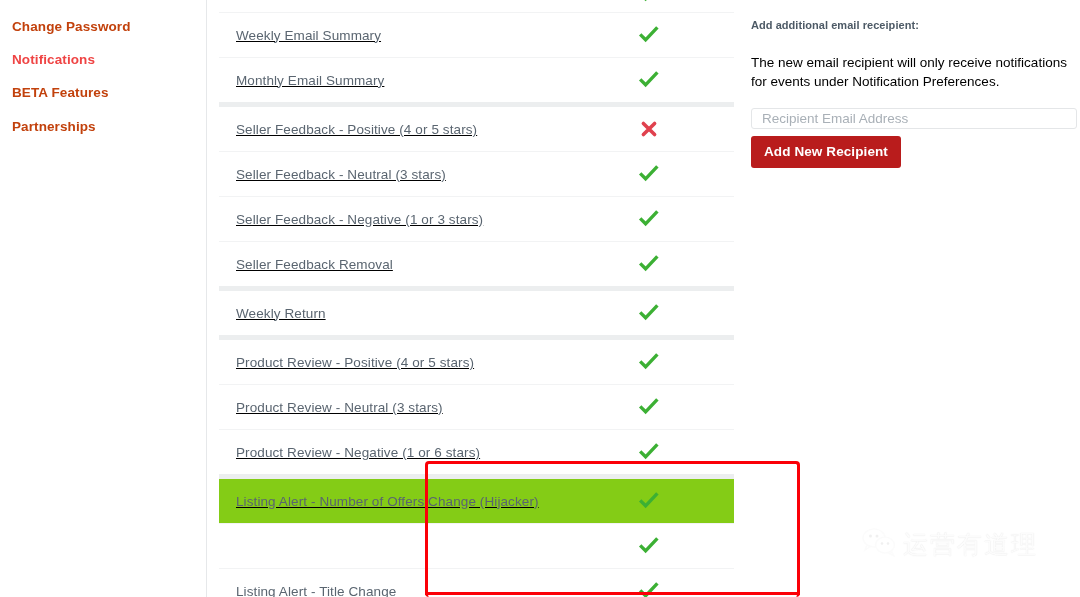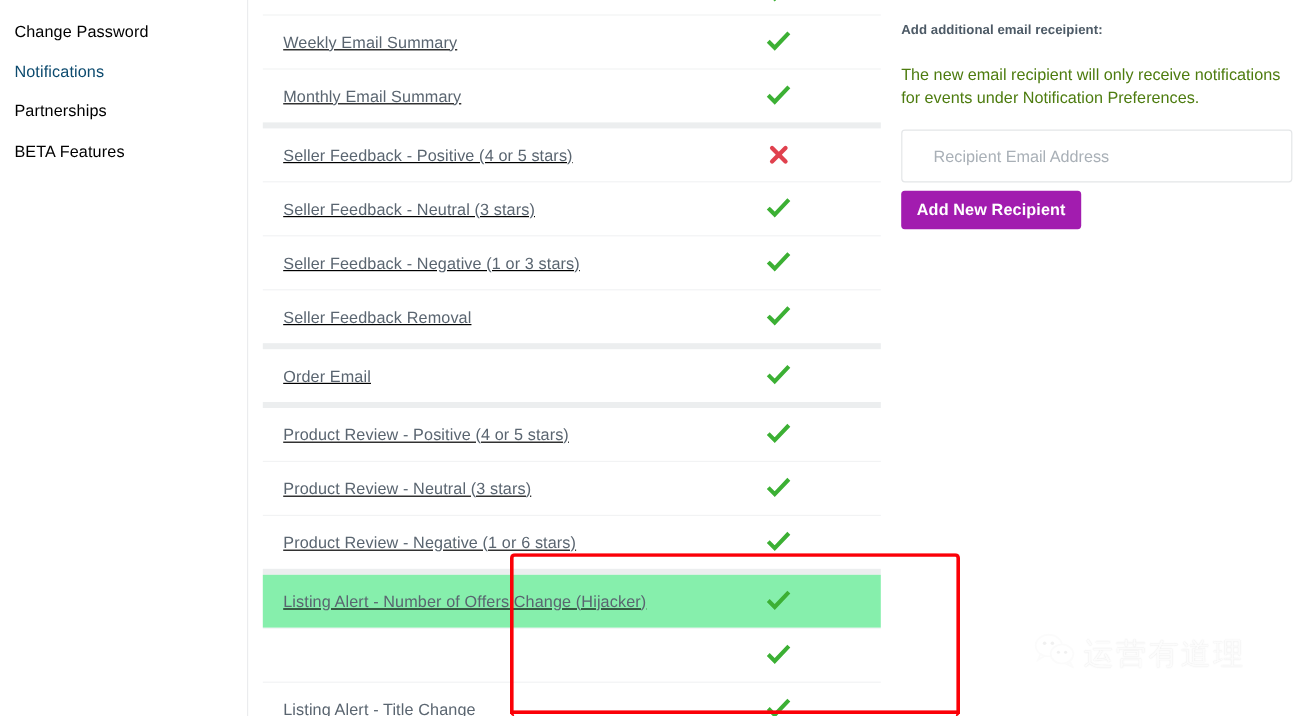--- a/index.html
+++ b/index.html
@@ -25,33 +25,34 @@
     width: 207px;
     flex: 0 0 207px;
     padding: 0 0 0 12px;
     border-right: 1px solid #e6e8ea;
     background: #ffffff;
     position: relative;
   }
   .side-item {
     font-size: 13.5px;
     line-height: 16px;
-    color: #000000;
+    color: #c2410c;
     padding: 0;
     margin: 0;
     height: 33.3px;
     display: flex;
     align-items: center;
     letter-spacing: 0.1px;
     cursor: pointer;
+    font-weight: bold;
   }
   .side-item.first { margin-top: 10px; }
   .side-item.active {
-    color: #0c4a6e;
-    font-weight: normal;
+    color: #ef4444;
+    font-weight: bold;
   }
 
   
   #center {
     flex: 0 0 533px;
     width: 533px;
     position: relative;
     background: #ffffff;
   }
   #table {
@@ -60,21 +61,21 @@
     position: relative;
   }
   .pref-row {
     position: relative;
     display: flex;
     align-items: center;
     height: 44px;
     background: transparent;
     text-decoration: underline;
   }
-  .pref-row.hl { background: #86efac; }
+  .pref-row.hl { background: #84cc16; }
   .pref-row .label {
     font-size: 13.5px;
     color: #5a6570;
     padding-left: 17px;
     letter-spacing: 0.1px;
     white-space: nowrap;
   }
   .pref-row .status {
     position: absolute;
     left: 410px;
@@ -155,42 +156,42 @@
     margin: 0;
     font-size: 11px;
     font-weight: bold;
     color: #4d5a66;
     letter-spacing: 0.05px;
   }
   #right .desc {
     margin: 22px 0 16px 0;
     font-size: 13.5px;
     line-height: 19px;
-    color: #4d7c0f;
+    color: #000000;
     max-width: 318px;
   }
   #email-input {
     margin-top: 17px;
     width: 326px;
-    height: 44px;
+    height: 21px;
     border: 1px solid #e4e6e8;
     border-radius: 3px;
     background: #fff;
     font-family: "Liberation Sans", sans-serif;
     font-size: 13.5px;
     color: #555f69;
-    padding: 0 26px;
+    padding: 0 10px;
     outline: none;
     display: block;
   }
   #email-input::placeholder { color: #a9b0b7; }
   #add-btn {
     margin-top: 7px;
     display: inline-block;
-    background: #a21caf;
+    background: #b91c1c;
     color: #ffffff;
     border: none;
     border-radius: 3px;
     font-family: "Liberation Sans", sans-serif;
     font-size: 13.5px;
     font-weight: bold;
     letter-spacing: 0.1px;
     padding: 8px 13px 9px 13px;
     cursor: pointer;
   }
@@ -220,24 +221,24 @@
 <div id="layout">
 
   <nav id="sidebar">
     <div class="side-item first">
       <span>Change Password</span>
     </div>
     <div class="side-item active">
       <span>Notifications</span>
     </div>
     <div class="side-item">
+      <span>BETA Features</span>
+    </div>
+    <div class="side-item">
       <span>Partnerships</span>
-    </div>
-    <div class="side-item">
-      <span>BETA Features</span>
     </div>
   </nav>
 
   <section id="center">
 
     <div id="table">
 
       <div id="clip-top">
         <span class="status">
           <svg class="ico" width="22" height="22" viewBox="0 0 22 22">
@@ -296,21 +297,21 @@
           <div class="pref-row">
             <div class="label">Seller Feedback Removal</div>
             <div class="status">
               <svg class="ico" width="22" height="22" viewBox="0 0 22 22">
                 <path d="M3.4 11.6 L7.6 15.8 L18.2 4.6" fill="none" stroke="#3cb034" stroke-width="3.4" stroke-linecap="square" stroke-linejoin="miter"></path>
               </svg>
             </div>
           </div>
           <div class="sep-thick"></div>
           <div class="pref-row">
-            <div class="label">Order Email</div>
+            <div class="label">Weekly Return</div>
             <div class="status">
               <svg class="ico" width="22" height="22" viewBox="0 0 22 22">
                 <path d="M3.4 11.6 L7.6 15.8 L18.2 4.6" fill="none" stroke="#3cb034" stroke-width="3.4" stroke-linecap="square" stroke-linejoin="miter"></path>
               </svg>
             </div>
           </div>
           <div class="sep-thick"></div>
           <div class="pref-row">
             <div class="label">Product Review - Positive (4 or 5 stars)</div>
             <div class="status">

